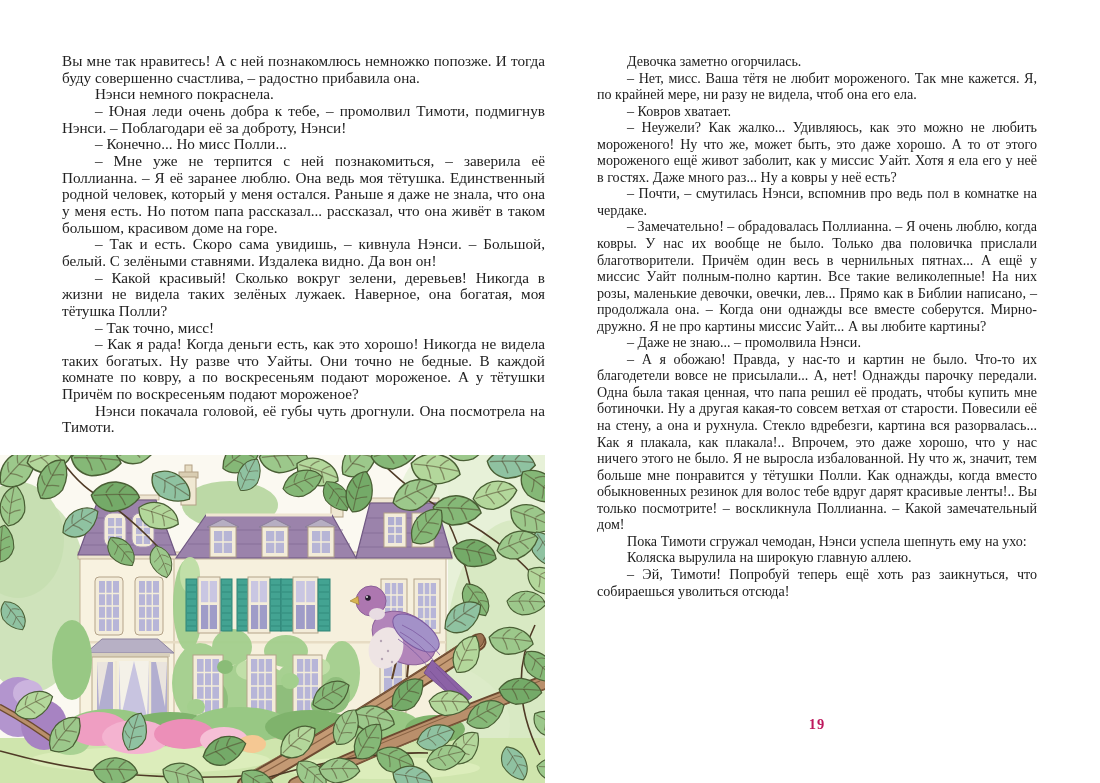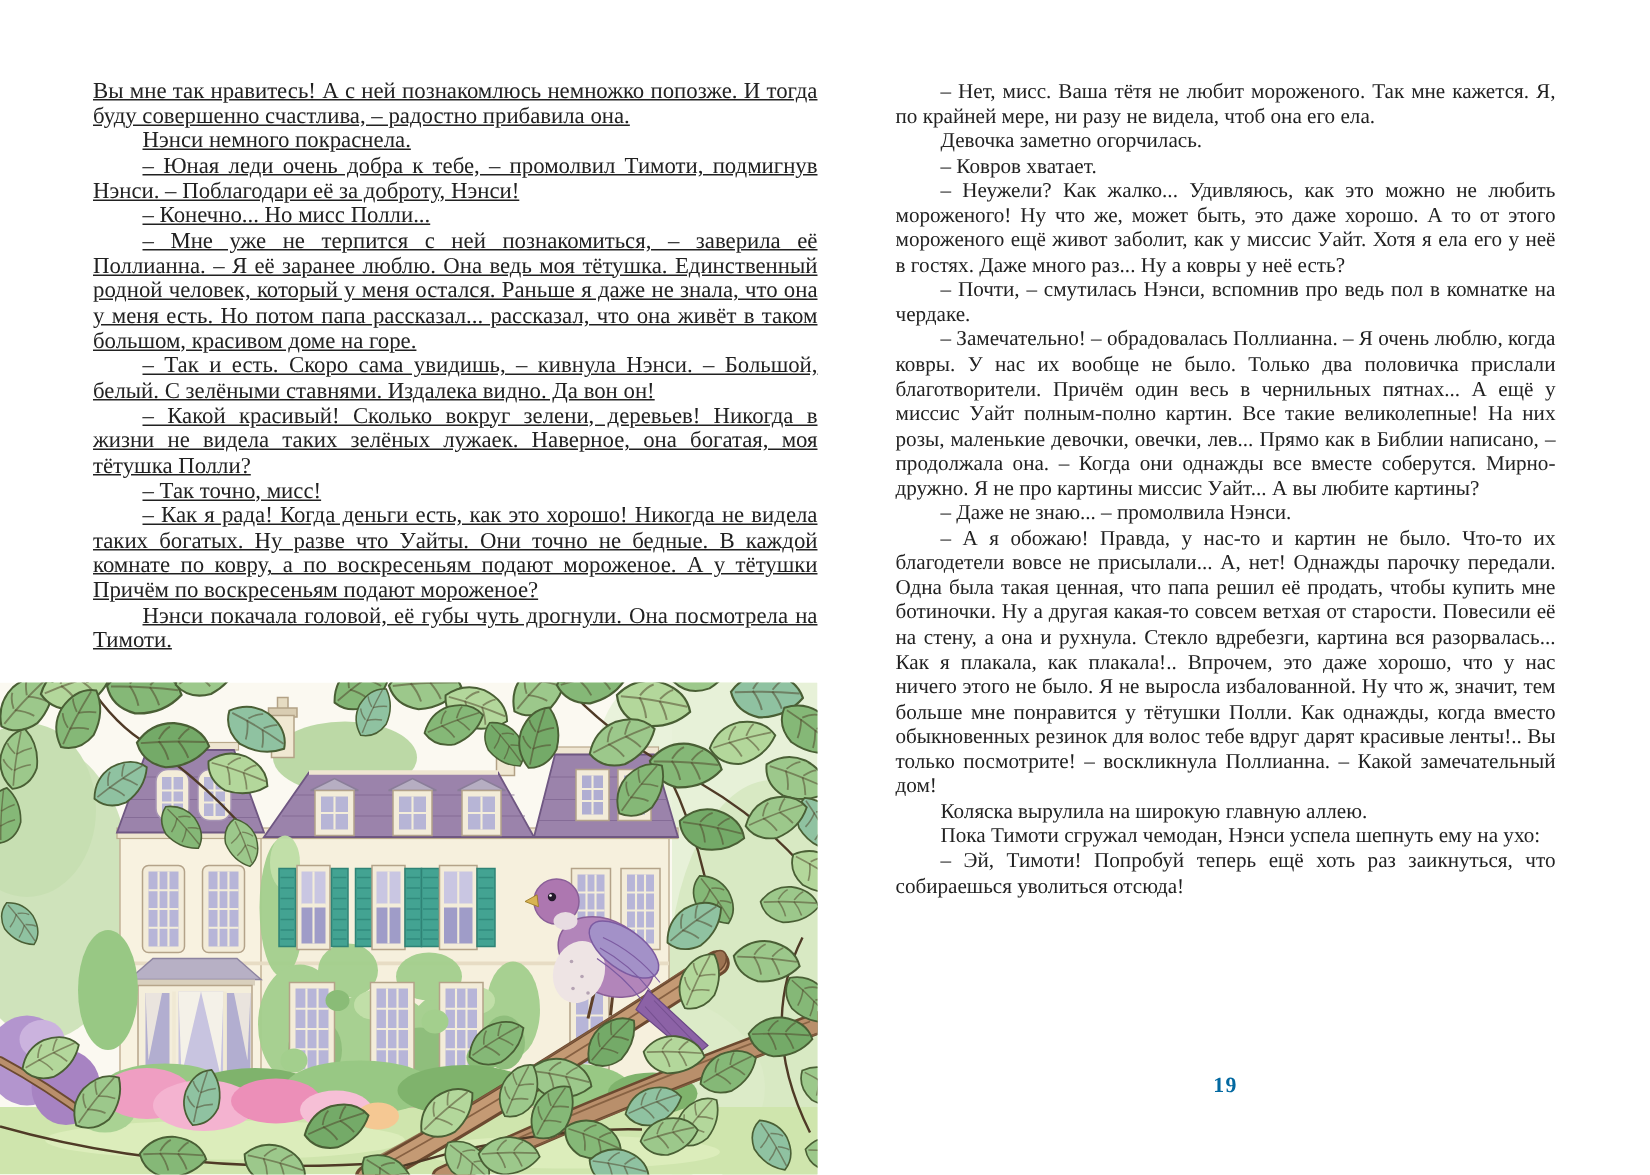--- a/index.html
+++ b/index.html
@@ -2,21 +2,21 @@
 <html lang="ru"><head>
 <meta charset="utf-8">
 <style>
   html,body{margin:0;padding:0;}
   body{width:1100px;height:783px;background:#ffffff;overflow:hidden;
        font-family:"Liberation Serif","DejaVu Serif",serif;color:#212121;}
   #spread{position:relative;width:1100px;height:783px;background:#ffffff;}
   .textcol{position:absolute;text-align:justify;hyphens:auto;-webkit-hyphens:auto;}
   .textcol p{margin:0;text-indent:33px;}
   .textcol p.noindent{text-indent:0;}
-  #left-text{left:62px;top:53px;width:483px;font-size:15.2px;line-height:16.65px;text-decoration:underline;}
+  #left-text{left:62px;top:53px;width:483px;font-size:15.2px;line-height:16.65px;}
   #right-text{left:597px;top:53px;width:440px;font-size:14.1px;line-height:16.55px;text-indent-step:30px;}
   #right-text p{text-indent:30px;}
   #page-num{position:absolute;left:777px;top:716px;width:80px;text-align:center;
             font-size:14.5px;font-weight:bold;letter-spacing:1px;}
   #illus{position:absolute;left:0;top:455px;width:545px;height:328px;}
   
   .lf{stroke:#4a5f35;stroke-width:1.1;}
   .v{fill:none;stroke:#4e3f28;stroke-width:1;opacity:.5;}
   .l1{fill:#9cc88b;} .l2{fill:#85b877;} .l3{fill:#b3d79b;} .l4{fill:#8fc2a1;} .l5{fill:#74aa68;}
   .twig{fill:none;stroke:#4f3a26;stroke-width:1.6;}
@@ -45,34 +45,34 @@
     <p>– Конечно... Но мисс Полли...</p>
     <p>– Мне уже не терпится с ней познакомиться, – заверила её Поллианна. – Я её заранее люблю. Она ведь моя тётушка. Единственный родной человек, который у меня остался. Раньше я даже не знала, что она у меня есть. Но потом папа рассказал... рассказал, что она живёт в таком большом, красивом доме на горе.</p>
     <p>– Так и есть. Скоро сама увидишь, – кивнула Нэнси. – Большой, белый. С зелёными ставнями. Издалека видно. Да вон он!</p>
     <p>– Какой красивый! Сколько вокруг зелени, деревьев! Никогда в жизни не видела таких зелёных лужаек. Наверное, она богатая, моя тётушка Полли?</p>
     <p>– Так точно, мисс!</p>
     <p>– Как я рада! Когда деньги есть, как это хорошо! Никогда не видела таких богатых. Ну разве что Уайты. Они точно не бедные. В каждой комнате по ковру, а по воскресеньям подают мороженое. А у тётушки Причём по воскресеньям подают мороженое?</p>
     <p>Нэнси покачала головой, её губы чуть дрогнули. Она посмотрела на Тимоти.</p>
   </div>
 
   <div id="right-text" class="textcol">
+    <p>Девочка заметно огорчилась.</p>
     <p>– Нет, мисс. Ваша тётя не любит мороженого. Так мне кажется. Я, по крайней мере, ни разу не видела, чтоб она его ела.</p>
-    <p>Девочка заметно огорчилась.</p>
     <p>– Ковров хватает.</p>
     <p>– Неужели? Как жалко... Удивляюсь, как это можно не любить мороженого! Ну что же, может быть, это даже хорошо. А то от этого мороженого ещё живот заболит, как у миссис Уайт. Хотя я ела его у неё в гостях. Даже много раз... Ну а ковры у неё есть?</p>
     <p>– Почти, – смутилась Нэнси, вспомнив про ведь пол в комнатке на чердаке.</p>
     <p>– Замечательно! – обрадовалась Поллианна. – Я очень люблю, когда ковры. У нас их вообще не было. Только два половичка прислали благотворители. Причём один весь в чернильных пятнах... А ещё у миссис Уайт полным-полно картин. Все такие великолепные! На них розы, маленькие девочки, овечки, лев... Прямо как в Библии написано, – продолжала она. – Когда они однажды все вместе соберутся. Мирно-дружно. Я не про картины миссис Уайт... А вы любите картины?</p>
     <p>– Даже не знаю... – промолвила Нэнси.</p>
     <p>– А я обожаю! Правда, у нас-то и картин не было. Что-то их благодетели вовсе не присылали... А, нет! Однажды парочку передали. Одна была такая ценная, что папа решил её продать, чтобы купить мне ботиночки. Ну а другая какая-то совсем ветхая от старости. Повесили её на стену, а она и рухнула. Стекло вдребезги, картина вся разорвалась... Как я плакала, как плакала!.. Впрочем, это даже хорошо, что у нас ничего этого не было. Я не выросла избалованной. Ну что ж, значит, тем больше мне понравится у тётушки Полли. Как однажды, когда вместо обыкновенных резинок для волос тебе вдруг дарят красивые ленты!.. Вы только посмотрите! – воскликнула Поллианна. – Какой замечательный дом!</p>
+    <p>Пока Тимоти сгружал чемодан, Нэнси успела шепнуть ему на ухо:</p>
     <p>Коляска вырулила на широкую главную аллею.</p>
-    <p>Пока Тимоти сгружал чемодан, Нэнси успела шепнуть ему на ухо:</p>
     <p>– Эй, Тимоти! Попробуй теперь ещё хоть раз заикнуться, что собираешься уволиться отсюда!</p>
   </div>
 
-  <div id="page-num" style="color:#0369a1;">19</div>
+  <div id="page-num" style="color:#be185d;">19</div>
 
   <svg id="illus" viewBox="0 0 545 328" preserveAspectRatio="none">
     <defs>
       <g id="leaf" class="lf">
         <path d="M1,0 Q7,-11 19,-12 Q33,-12 38,-2 Q31,9 17,11 Q5,10 1,0 Z"></path>
         <path class="v" d="M3,0 Q18,-3 36,-4"></path>
         <path class="v" d="M12,-3 Q14,-8 17,-10 M12,-2 Q16,2 18,7 M22,-4 Q25,-9 27,-10 M22,-3 Q26,1 28,5"></path>
       </g>
     </defs>
 

